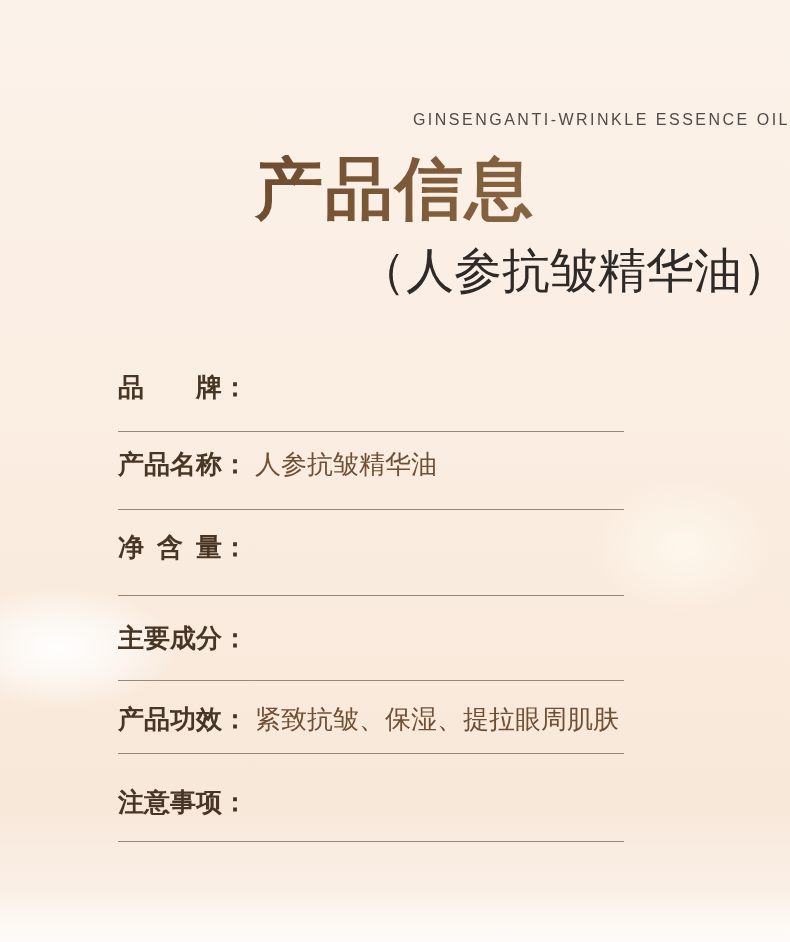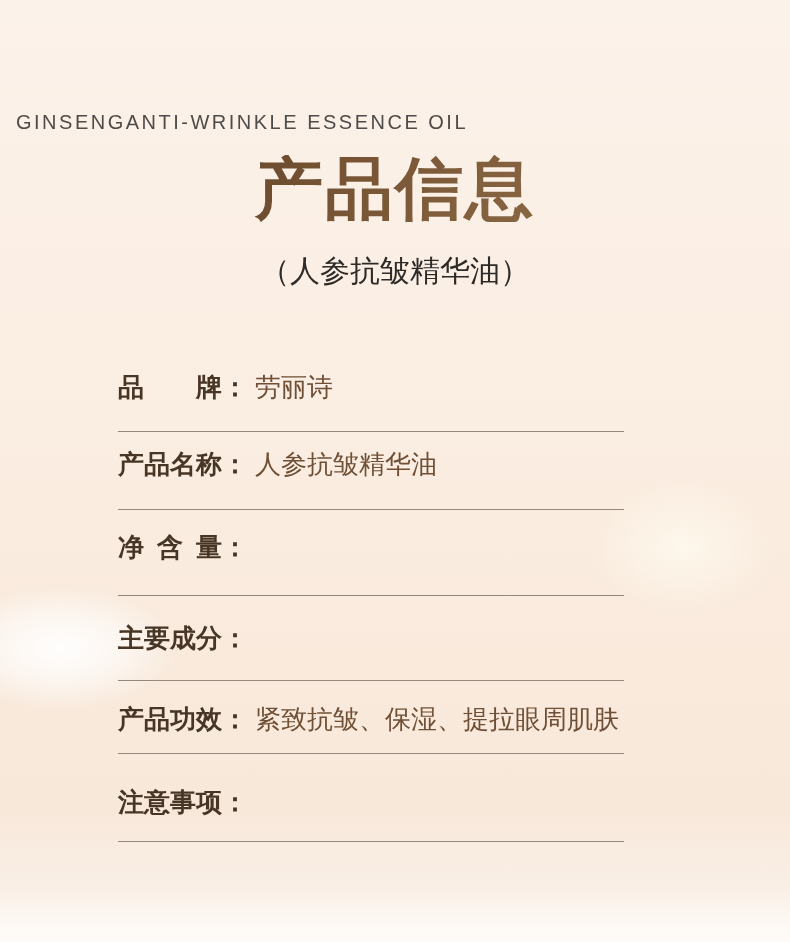--- a/index.html
+++ b/index.html
@@ -37,24 +37,24 @@
     background: radial-gradient(ellipse at center, rgba(255,251,240,0.75) 0%, rgba(255,251,240,0.3) 45%, rgba(255,251,240,0) 75%);
   }
   .glow-bottom {
     left: 0; top: 892px; width: 790px; height: 50px;
     border-radius: 0;
     background: linear-gradient(180deg, rgba(255,255,255,0) 0%, rgba(255,255,255,0.5) 70%, rgba(255,255,255,0.55) 100%);
   }
 
   .eng-heading {
     position: absolute;
-    top: 111px; left: 16px; right: 0;
-    text-align: left;
+    top: 111px; left: 0; right: 0;
+    text-align: right;
     font-family: "Liberation Sans", "DejaVu Sans", sans-serif;
-    font-size: 20px;
+    font-size: 16px;
     letter-spacing: 2.5px;
     color: #4f4b48;
     white-space: nowrap;
   }
   .main-title {
     position: absolute;
     top: 155px; left: 0; right: 0;
     text-align: center;
     font-size: 68px;
     line-height: 1;
@@ -62,22 +62,22 @@
     letter-spacing: 2px;
     background: linear-gradient(118deg, #5a3d24 8%, #7a5737 48%, #9a784f 95%);
     -webkit-background-clip: text;
     background-clip: text;
     color: transparent;
     white-space: nowrap;
   }
   .sub-title {
     position: absolute;
     top: 247px; left: 0; right: 0;
-    text-align: center;
-    font-size: 30px;
+    text-align: right;
+    font-size: 48px;
     line-height: 48px;
     color: #2d2a27;
     white-space: nowrap;
   }
 
   .info-table {
     position: absolute;
     left: 118px;
     top: 371px;
     width: 506px;
@@ -130,21 +130,20 @@
   <div class="main-title">产品信息</div>
   <div class="sub-title">（人参抗皱精华油）</div>
 
   <div class="info-table">
 
     <div class="info-row r1">
       <div class="row-label"><span class="justify-chars">
             <span>品</span>
             <span>牌</span>
           </span><span class="label-colon">：</span></div>
-      <div class="row-value">劳丽诗</div>
     </div>
 
     <div class="info-row r2">
       <div class="row-label"><span class="justify-chars">
             <span>产</span>
             <span>品</span>
             <span>名</span>
             <span>称</span>
           </span><span class="label-colon">：</span></div>
       <div class="row-value">人参抗皱精华油</div>

